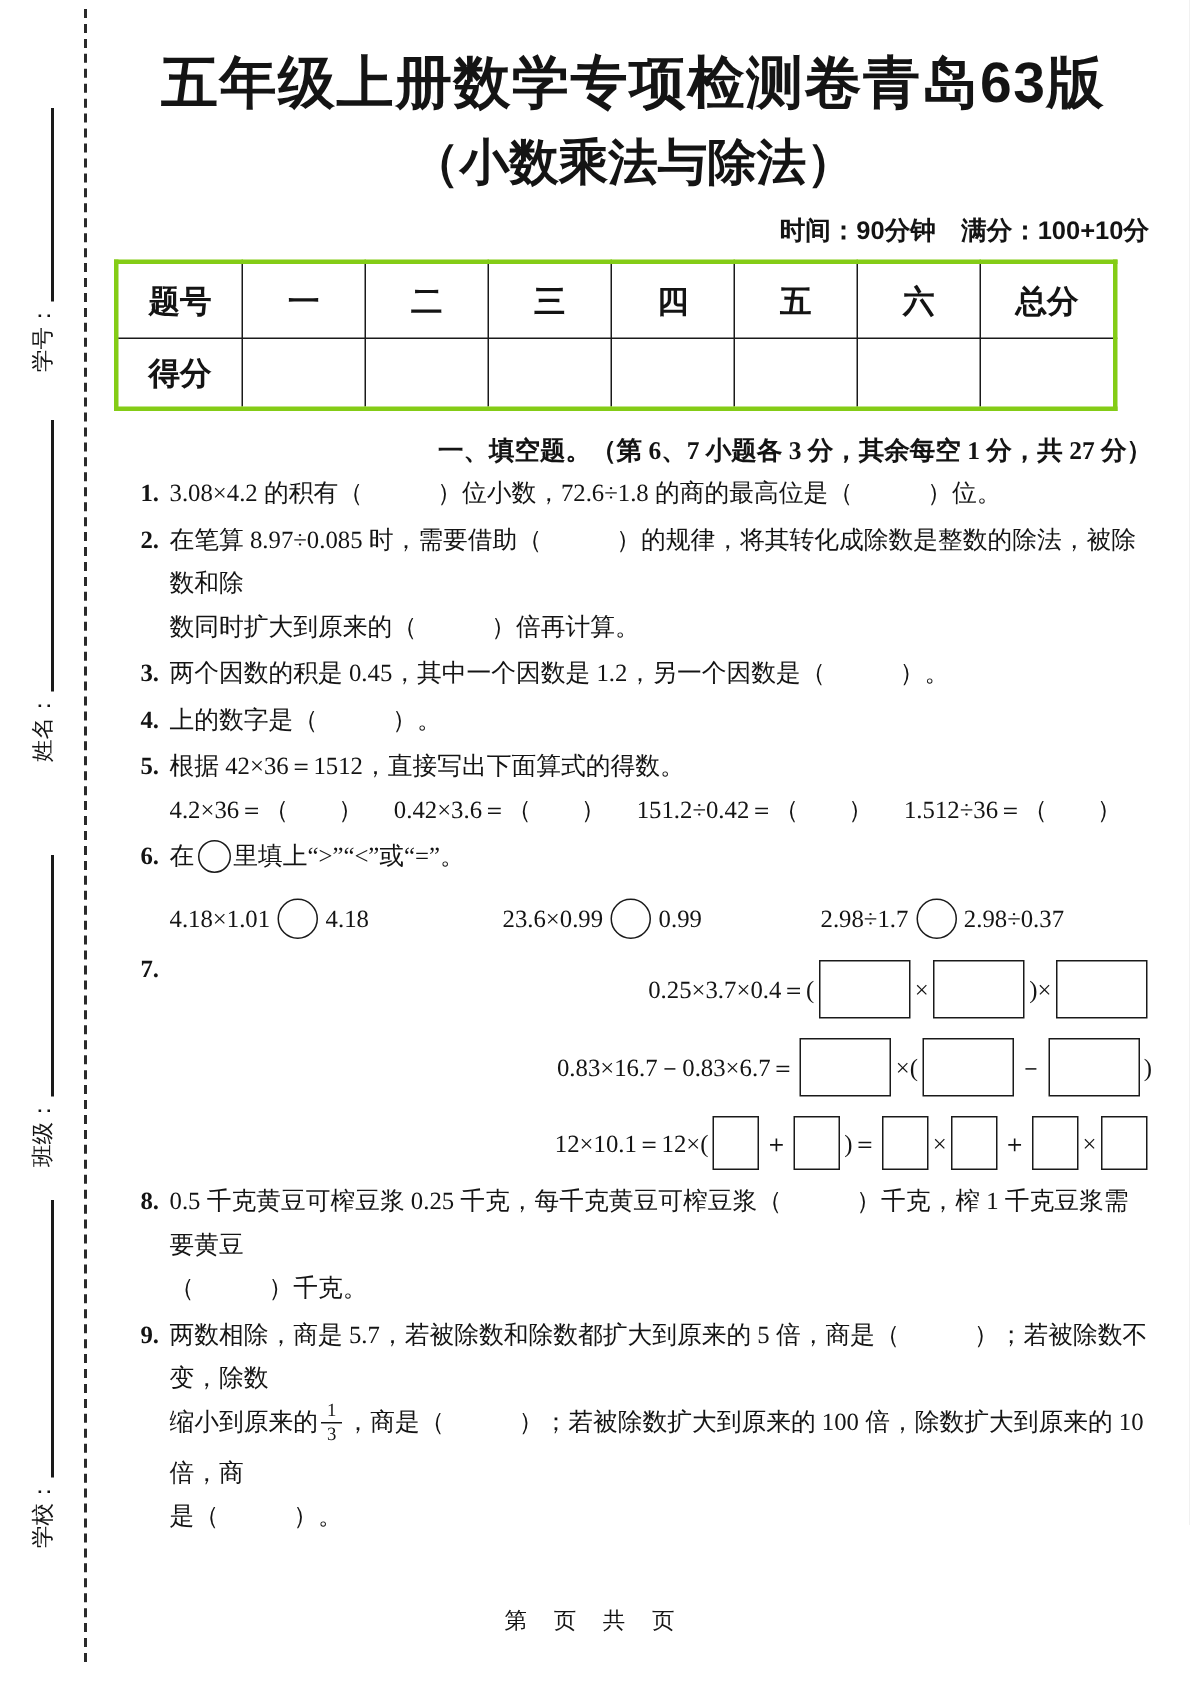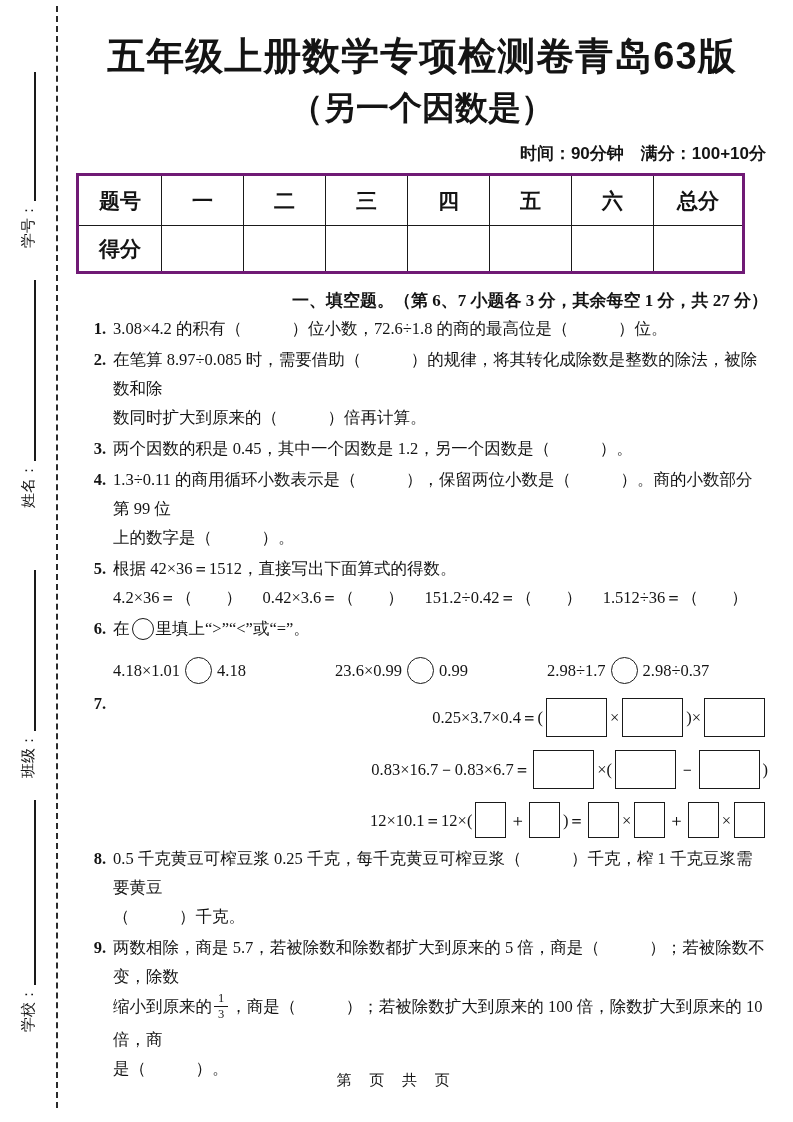--- a/index.html
+++ b/index.html
@@ -33,21 +33,21 @@
     font-family:"Liberation Sans", sans-serif; font-weight:bold;
     font-size:33px; line-height:1.1;
   }
   .info {
     margin-top:16px; text-align:right; padding-right:2px;
     font-family:"Liberation Sans", sans-serif; font-weight:bold; font-size:17px;
   }
   
   table.score {
     margin-top:8px; width:669px; border-collapse:collapse;
-    border:3px solid #701a75; table-layout:fixed;
+    border:3px solid #84cc16; table-layout:fixed;
   }
   table.score td {
     border:1.6px solid #1a1a1a; text-align:center;
     font-size:21px; font-weight:bold; padding:0;
   }
   tr.r1 td { height:49px; }
   tr.r2 td { height:45px; }
   col.c-first { width:84px; } col.c-last { width:90px; } col.c-mid { width:82px; }
 
   
@@ -104,21 +104,21 @@
     <span class="mline"></span>
   </div>
   <div class="mfield" style="top:1032px; width:232px;">
     <span class="mtext">学校：</span>
     <span class="mline"></span>
   </div>
 
   <div class="content">
 
     <div class="title">五年级上册数学专项检测卷青岛63版</div>
-    <div class="subtitle">（另一个因数是）</div>
+    <div class="subtitle">（小数乘法与除法）</div>
     <div class="info">时间：90分钟　满分：100+10分</div>
 
     <table class="score">
       <colgroup>
         <col class="c-first">
           <col class="c-mid">
           <col class="c-mid">
           <col class="c-mid">
         <col class="c-mid">
           <col class="c-mid">
@@ -173,21 +173,20 @@
       <div class="q">
         <span class="qnum">3.</span>
         <div class="qbody">
           <div class="qline">两个因数的积是 0.45，其中一个因数是 1.2，另一个因数是（　　　）。</div>
         </div>
       </div>
 
       <div class="q">
         <span class="qnum">4.</span>
         <div class="qbody">
-          <div class="qline">1.3÷0.11 的商用循环小数表示是（　　　），保留两位小数是（　　　）。商的小数部分第 99 位</div>
           <div class="qline">上的数字是（　　　）。</div>
         </div>
       </div>
 
       <div class="q">
         <span class="qnum">5.</span>
         <div class="qbody">
           <div class="qline">根据 42×36＝1512，直接写出下面算式的得数。</div>
           <div class="qline">4.2×36＝（　　）　 0.42×3.6＝（　　）　 151.2÷0.42＝（　　）　 1.512÷36＝（　　）</div>
         </div>

